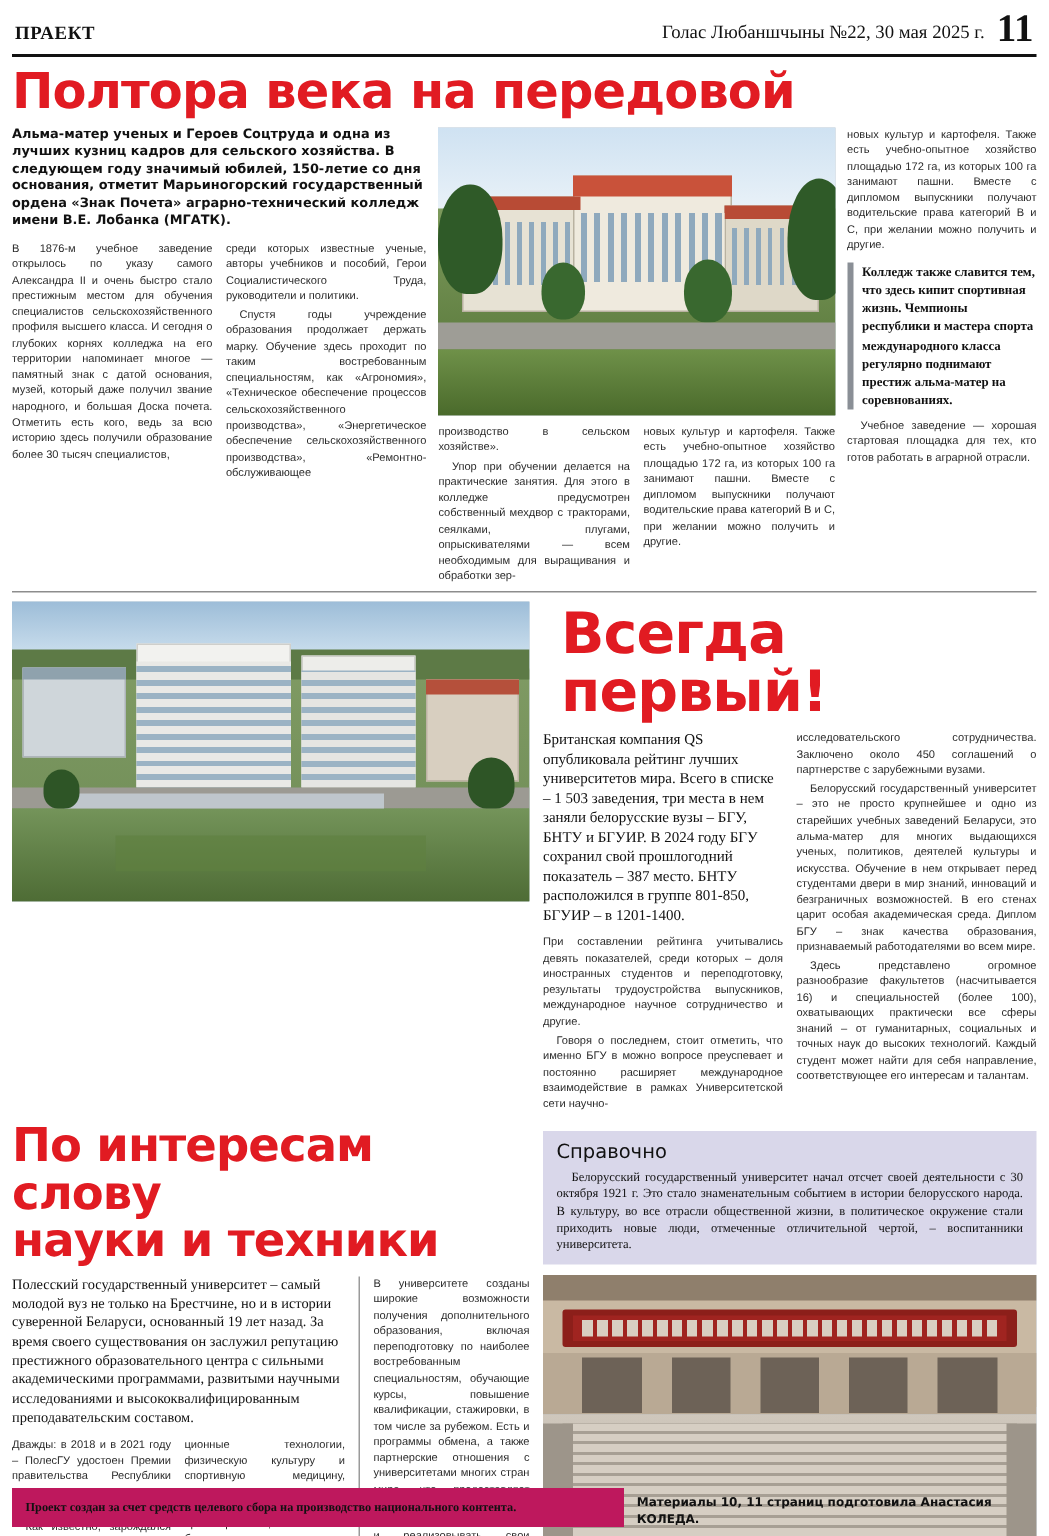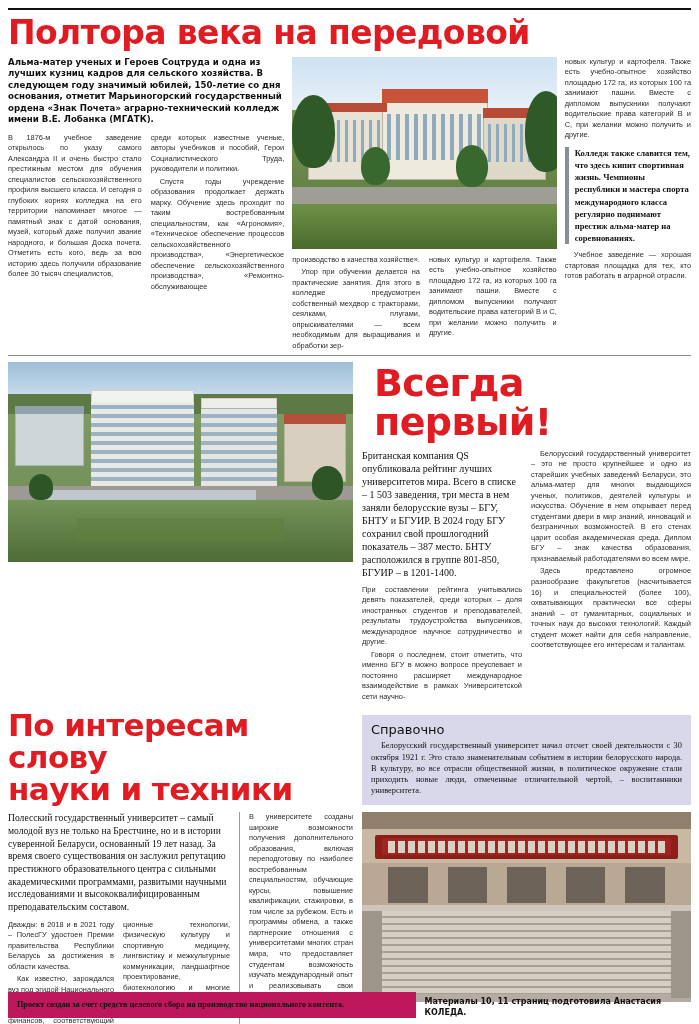--- a/index.html
+++ b/index.html
@@ -142,20 +142,27 @@
   .ph-sky { position:absolute; left:0; right:0; top:0; height:42%; background:linear-gradient(#cfe2f2,#eaf2f8); }
   .ph-bld { position:absolute; background:#d8d3c4; border:1px solid #b9b2a1; }
   .ph-tree { position:absolute; background:#3f6b32; border-radius:50% 50% 45% 45%; }
   .ph-road { position:absolute; background:#9a9a94; }
 </style>
 </head>
 <body>
 
 <div class="page">
 
+  <div class="masthead">
+    <div class="masthead-left">ПРАЕКТ</div>
+    <div class="masthead-right">
+      <div class="masthead-issue">Голас Любаншчыны №22, 30 мая 2025 г.</div>
+      <div class="masthead-page">11</div>
+    </div>
+  </div>
   <div class="rule"></div>
 
   <div class="art1">
     <h1 class="headline">Полтора века на передовой</h1>
 
     <div class="art1-top">
 
       <div class="art1-left">
         <div class="lead">Альма-матер ученых и Героев Соцтруда и одна из лучших кузниц кадров для сельского хозяйства. В следующем году значимый юбилей, 150-летие со дня основания, отметит Марьиногорский государственный ордена «Знак Почета» аграрно-технический колледж имени В.Е. Лобанка (МГАТК).</div>
         <div style="height:7px"></div>
@@ -180,21 +187,21 @@
           <div style="position:absolute;left:8%;top:33%;width:26%;height:22%;background:repeating-linear-gradient(90deg,#8fa9bd 0 3px,#e7e2d4 3px 8px)"></div>
           <div style="position:absolute;left:74%;top:35%;width:20%;height:20%;background:repeating-linear-gradient(90deg,#8fa9bd 0 3px,#ded8c8 3px 8px)"></div>
           <div class="ph-tree" style="left:0%;top:20%;width:16%;height:38%;background:#2f5a28"></div>
           <div class="ph-tree" style="left:88%;top:18%;width:16%;height:42%;background:#2f5a28"></div>
           <div class="ph-tree" style="left:26%;top:47%;width:11%;height:20%;background:#39682f"></div>
           <div class="ph-tree" style="left:62%;top:46%;width:12%;height:22%;background:#39682f"></div>
           <div class="ph-road" style="left:0;right:0;top:68%;height:9%;background:#9e9d96"></div>
           <div style="position:absolute;left:0;right:0;top:77%;bottom:0;background:linear-gradient(#6f9149,#4a6a2b)"></div>
         </div>
         <div class="body-text" style="margin-top:6px;column-count:2;column-gap:9px">
-          <p class="noindent">производство в качества хозяйстве».</p>
+          <p class="noindent">производство в сельском хозяйстве».</p>
           <p>Упор при обучении делается на практические занятия. Для этого в колледже предусмотрен собственный мехдвор с тракторами, сеялками, плугами, опрыскивателями — всем необходимым для выращивания и обработки зер-</p>
           <p class="noindent">новых культур и картофеля. Также есть учебно-опытное хозяйство площадью 172 га, из которых 100 га занимают пашни. Вместе с дипломом выпускники получают водительские права категорий В и С, при желании можно получить и другие.</p>
         </div>
       </div>
 
       <div class="art1-right">
         <div class="body-text">
           <p class="noindent">новых культур и картофеля. Также есть учебно-опытное хозяйство площадью 172 га, из которых 100 га занимают пашни. Вместе с дипломом выпускники получают водительские права категорий В и С, при желании можно получить и другие.</p>
         </div>
         <div class="pullquote">Колледж также славится тем, что здесь кипит спортивная жизнь. Чемпионы республики и мастера спорта международного класса регулярно поднимают престиж альма-матер на соревнованиях.</div>
@@ -231,26 +238,27 @@
       </div>
     </div>
 
     <div style="width:329px">
       <h1 class="headline small">Всегда первый!</h1>
       <div style="display:flex;gap:9px">
         <div style="width:160px">
           <div class="art2-lead">Британская компания QS опубликовала рейтинг лучших университетов мира. Всего в списке – 1 503 заведения, три места в нем заняли белорусские вузы – БГУ, БНТУ и БГУИР. В 2024 году БГУ сохранил свой прошлогодний показатель – 387 место. БНТУ расположился в группе 801-850, БГУИР – в 1201-1400.</div>
           <div style="height:6px"></div>
           <div class="body-text">
-            <p class="noindent">При составлении рейтинга учитывались девять показателей, среди которых – доля иностранных студентов и преподавателей, результаты трудоустройства выпускников, международное научное сотрудничество и другие.</p>
+            <p class="noindent">При составлении рейтинга учитывались девять показателей, среди которых – доля иностранных студентов и переподготовку, результаты трудоустройства выпускников, международное научное сотрудничество и другие.</p>
             <p>Говоря о последнем, стоит отметить, что именно БГУ в можно вопросе преуспевает и постоянно расширяет международное взаимодействие в рамках Университетской сети научно-</p>
           </div>
         </div>
         <div style="width:160px">
           <div class="body-text">
+            <p class="noindent">исследовательского сотрудничества. Заключено около 450 соглашений о партнерстве с зарубежными вузами.</p>
             <p>Белорусский государственный университет – это не просто крупнейшее и одно из старейших учебных заведений Беларуси, это альма-матер для многих выдающихся ученых, политиков, деятелей культуры и искусства. Обучение в нем открывает перед студентами двери в мир знаний, инноваций и безграничных возможностей. В его стенах царит особая академическая среда. Диплом БГУ – знак качества образования, признаваемый работодателями во всем мире.</p>
             <p>Здесь представлено огромное разнообразие факультетов (насчитывается 16) и специальностей (более 100), охватывающих практически все сферы знаний – от гуманитарных, социальных и точных наук до высоких технологий. Каждый студент может найти для себя направление, соответствующее его интересам и талантам.</p>
           </div>
         </div>
       </div>
     </div>
   </div>
 
   <div style="display:flex;gap:9px;margin-top:4px">
 

